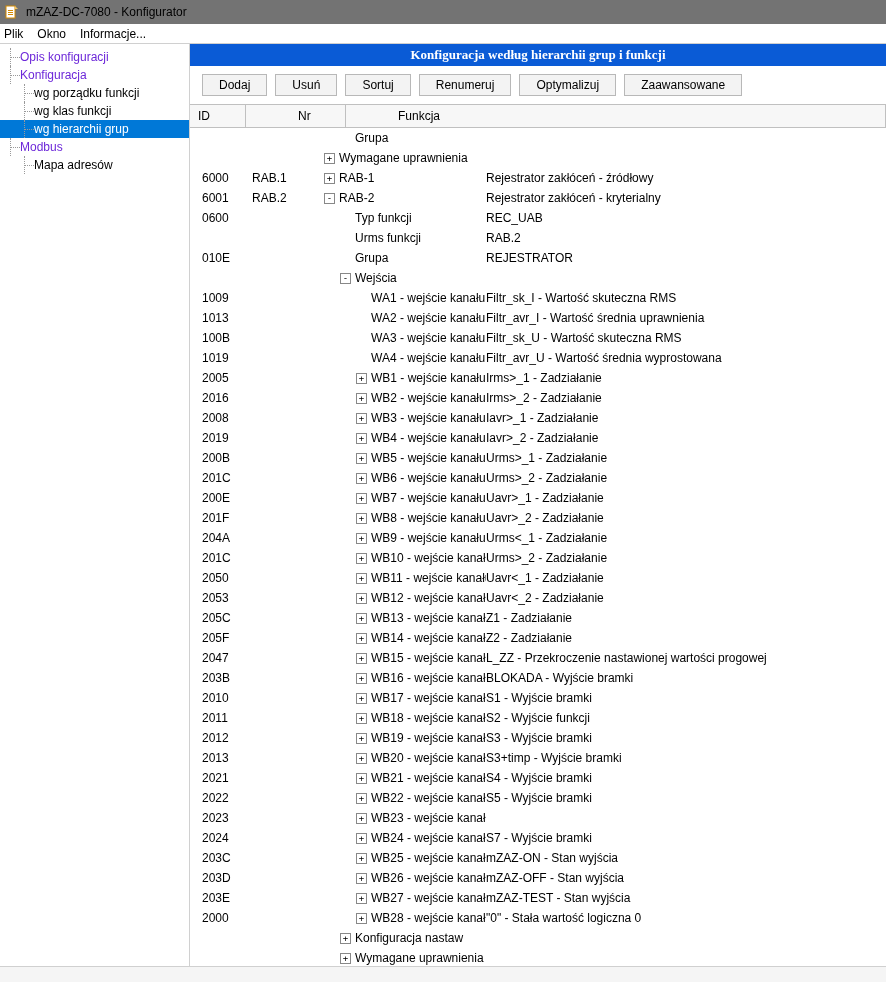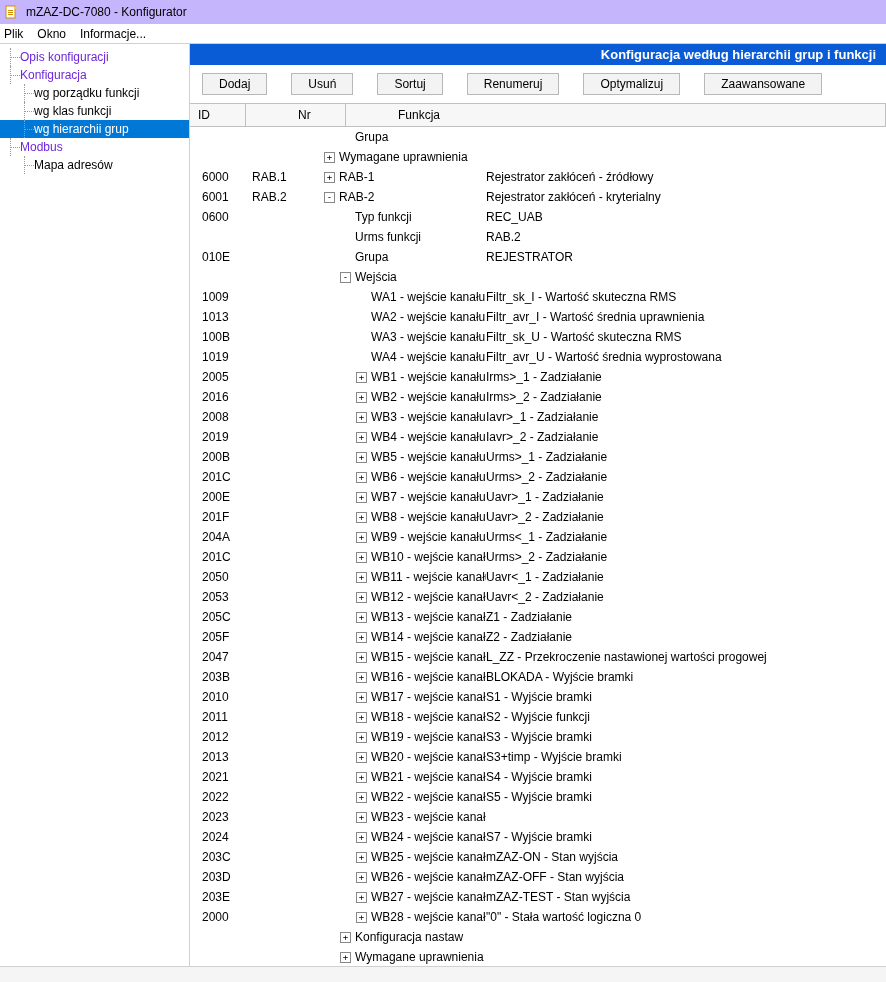--- a/index.html
+++ b/index.html
@@ -13,21 +13,21 @@
     height: 982px;
     overflow: hidden;
     display: flex;
     flex-direction: column;
   }
   .titlebar {
     height: 24px;
     display: flex;
     align-items: center;
     padding: 0 4px;
-    background: #c4b5fd;
+    background: #737373;
   }
   .titlebar-icon {
     width: 16px; height: 16px;
     margin-right: 6px;
     display: inline-flex; align-items: center; justify-content: center;
   }
   .menubar {
     height: 20px;
     display: flex;
     align-items: center;
@@ -83,27 +83,28 @@
   .main {
     flex: 1;
     display: flex;
     flex-direction: column;
     min-width: 0;
   }
   .banner {
     background: #0a5bd6;
     color: #fff;
     font-weight: 600;
-    text-align: right;
+    text-align: center;
     padding: 3px 10px;
     font-size: 13px;
+    font-family: Liberation Serif, serif;
   }
   .toolbar {
     display: flex;
-    gap: 24px;
+    gap: 8px;
     padding: 8px 12px;
   }
   .toolbar button {
     font: inherit;
     padding: 3px 16px;
     background: #f3f3f3;
     border: 1px solid #b8b8b8;
     cursor: pointer;
   }
   .grid-header {

